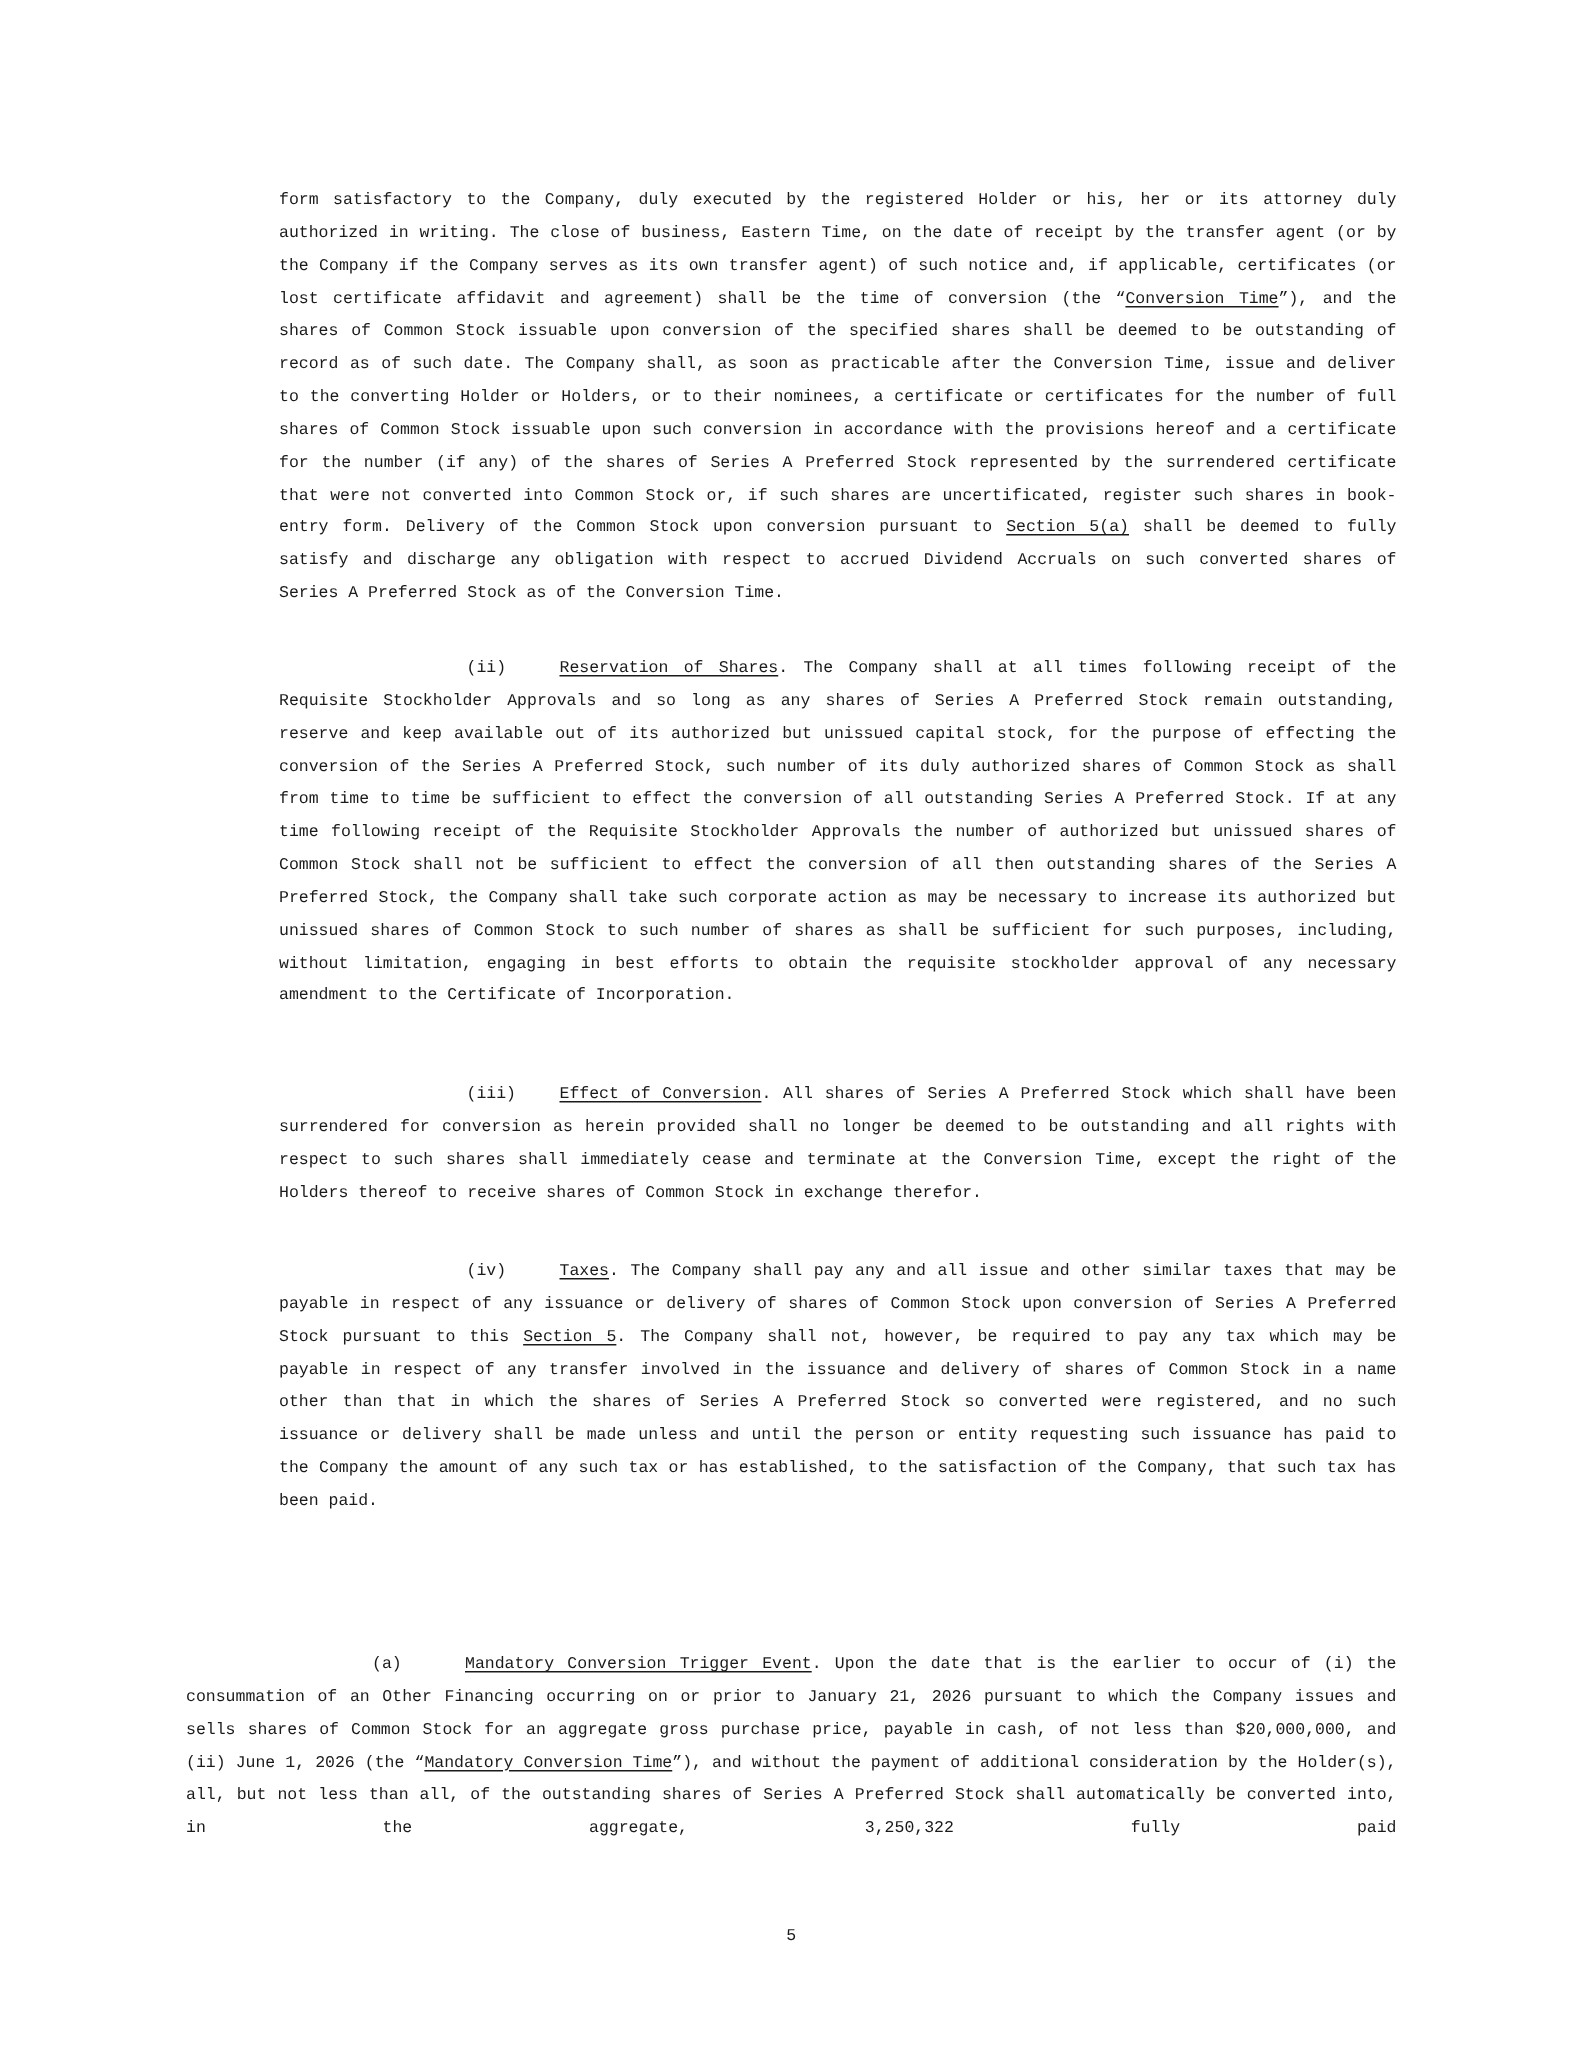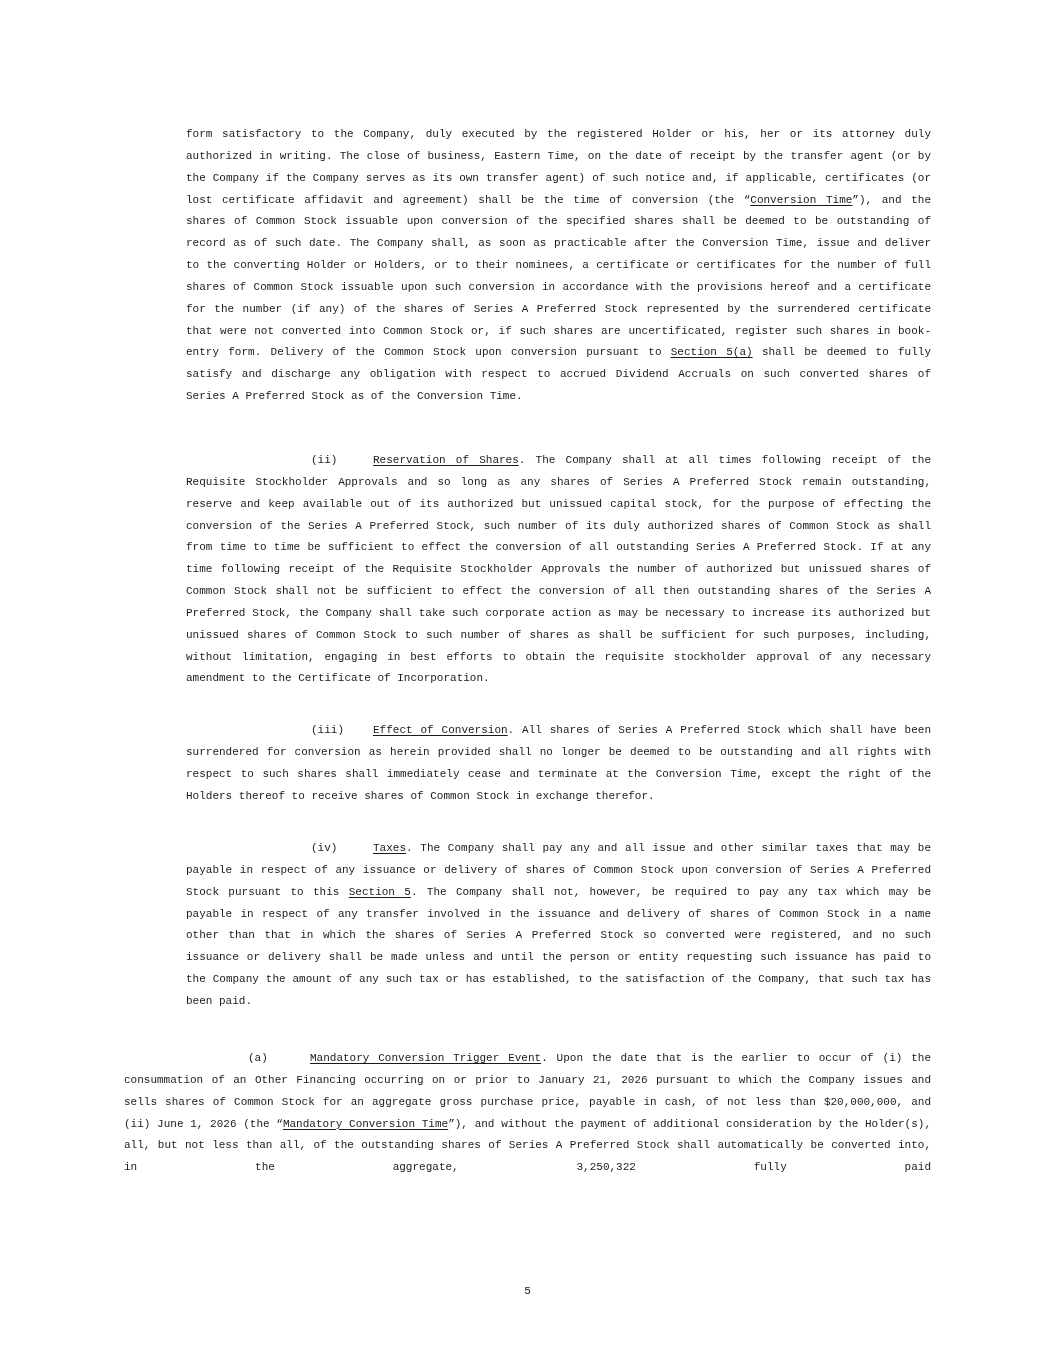--- a/index.html
+++ b/index.html
@@ -5,25 +5,25 @@
   html, body { margin: 0; padding: 0; background: #ffffff; }
   body { width: 1055px; height: 1365px; position: relative; overflow: hidden; }
   .page {
     position: absolute; left: 0; top: 0; width: 1055px; height: 1365px;
     background: #ffffff; color: #1a1a1a;
     font-family: Liberation Mono, monospace;
     font-size: 11px; line-height: 21.85px;
   }
   .para { position: absolute; text-align: justify; text-align-last: left; margin: 0; }
   .p-cont { left: 186px; width: 745px; top: 124px; }
-  .p-ii { left: 186px; width: 745px; top: 450px; }
+  .p-ii { left: 186px; width: 745px; top: 436px; }
   .p-iii { left: 186px; width: 745px; top: 720px; }
   .p-iv { left: 186px; width: 745px; top: 838px; }
   .p-6 { left: 186px; width: 745px; top: 1057px; }
-  .p-a { left: 124px; width: 807px; top: 1048px; text-align-last: justify; }
+  .p-a { left: 124px; width: 807px; top: 1100px; text-align-last: justify; }
   .ind-ii { padding-left: 125px; }
   .num-sub { display: inline-block; width: 62px; }
   .num-6 { display: inline-block; width: 62px; }
   .ind-a { padding-left: 124px; }
   .u { text-decoration: underline; text-underline-offset: 2px; }
   .page-number { position: absolute; left: 0; width: 1055px; top: 1281px; text-align: center; }
 </style>
 </head>
 <body>
 

